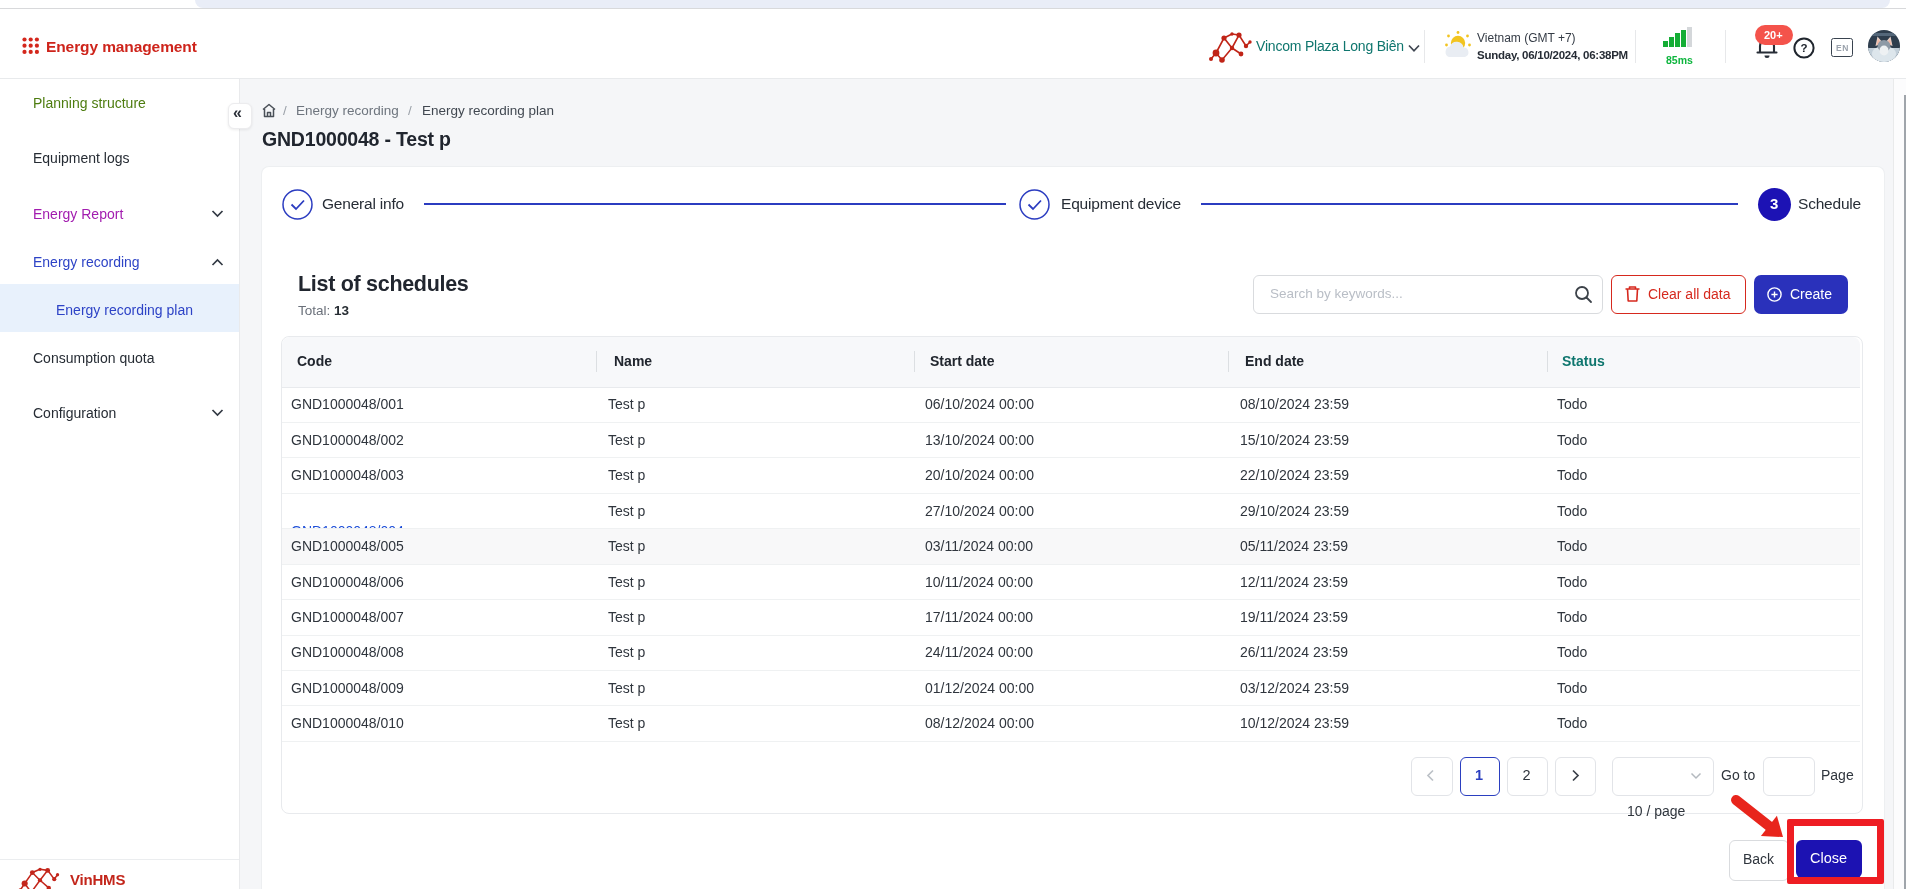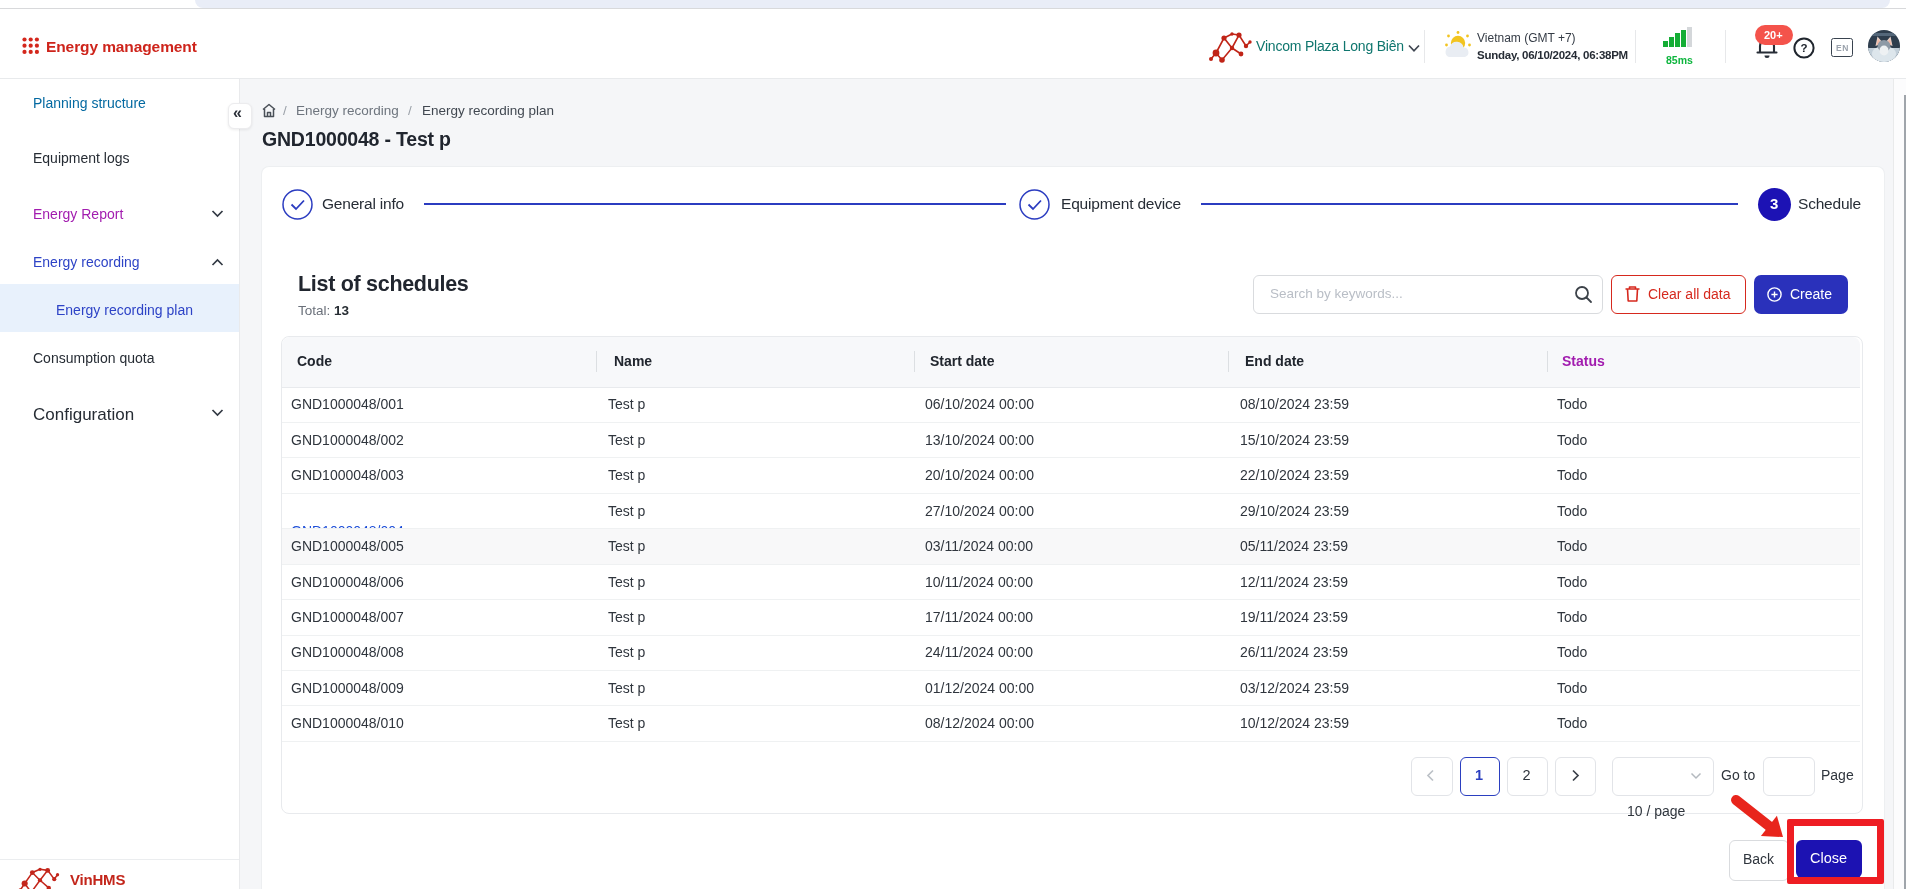--- a/index.html
+++ b/index.html
@@ -119,34 +119,34 @@
       <path d="M7.5 16 L9.5 6.5 L15 13 Z" fill="#e9d2c8"></path>
       <path d="M24.5 16 L22.5 6.5 L17 13 Z" fill="#e9d2c8"></path>
       <path d="M8.5 15 L10 9 L14 13.5 Z" fill="#f2b9a6"></path>
       <path d="M23.5 15 L22 9 L18 13.5 Z" fill="#f2b9a6"></path>
       <ellipse cx="16" cy="16" rx="6.5" ry="6" fill="#8e9aa6"></ellipse>
       <ellipse cx="16" cy="20.5" rx="4.5" ry="5" fill="#eef1f3"></ellipse>
     </g>
   </svg>
 
   <div class="abs" style="left:0;top:79px;width:239px;height:810px;background:#fff;border-right:1px solid #e9eaec;"></div>
-  <div class="txt" style="left:33px;top:94.5px;font-size:14px;color:#0369a1;">Planning structure</div>
+  <div class="txt" style="left:33px;top:94.5px;font-size:14px;color:#4d7c0f;">Planning structure</div>
   <div class="txt" style="left:33px;top:150px;font-size:14px;color:#262c34;">Equipment logs</div>
   <div class="txt" style="left:33px;top:206px;font-size:14px;color:#a21caf;">Energy Report</div>
   <svg class="abs" style="left:211px;top:210px;" width="13" height="8" viewBox="0 0 13 8">
       <path d="M1.5 1 L6.5 6 L11.5 1" stroke="#333a44" stroke-width="1.7" fill="none"></path>
     </svg>
   <div class="txt" style="left:33px;top:254px;font-size:14px;color:#2d43c6;">Energy recording</div>
   <svg class="abs" style="left:211px;top:258px;" width="13" height="8" viewBox="0 0 13 8">
       <path d="M1.5 7 L6.5 2 L11.5 7" stroke="#333a44" stroke-width="1.7" fill="none"></path>
     </svg>
   <div class="abs" style="left:0;top:284px;width:239px;height:48px;background:#e8f1fc;"></div>
   <div class="txt" style="left:56px;top:301.5px;font-size:14px;color:#2d43c6;">Energy recording plan</div>
   <div class="txt" style="left:33px;top:350px;font-size:14px;color:#262c34;">Consumption quota</div>
-  <div class="txt" style="left:33px;top:405px;font-size:17px;color:#262c34;">Configuration</div>
+  <div class="txt" style="left:33px;top:405px;font-size:14px;color:#262c34;">Configuration</div>
   <svg class="abs" style="left:211px;top:409px;" width="13" height="8" viewBox="0 0 13 8">
       <path d="M1.5 1 L6.5 6 L11.5 1" stroke="#333a44" stroke-width="1.7" fill="none"></path>
     </svg>
   <div class="abs" style="left:0;top:859px;width:239px;height:1px;background:#ebedef;"></div>
   <svg class="abs" style="left:18px;top:866px;" width="44" height="23" viewBox="0 0 40 21">
     <g stroke="#c3261b" stroke-width="1.4" fill="none">
       <path d="M6 16 L13 6 L20 13 L27 4 L33 12"></path>
       <path d="M2 22 L6 16 M13 6 L20 3 M20 13 L28 20 M27 4 L20 3 M33 12 L36 8"></path>
       <path d="M6 16 L12 24 M12 24 L20 13 M12 24 L9 29"></path>
     </g>
@@ -223,21 +223,21 @@
     <path d="M7.5 4.4 V10.6 M4.4 7.5 H10.6" stroke="#fff" stroke-width="1.4"></path>
   </svg>
   <div class="txt" style="left:1790px;top:286px;font-size:14px;color:#fff;">Create</div>
 
   <div class="abs" style="left:281px;top:336px;width:1580px;height:476px;border:1px solid #e8eaed;border-radius:8px;background:#fff;"></div>
   <div class="abs" style="left:282px;top:337px;width:1578px;height:50px;background:#f7f8fa;border-radius:8px 8px 0 0;border-bottom:1px solid #e8eaed;"></div>
   <div class="txt" style="left:297px;top:353px;font-size:14px;font-weight:700;color:#21262e;">Code</div>
   <div class="txt" style="left:614px;top:353px;font-size:14px;font-weight:700;color:#21262e;">Name</div>
   <div class="txt" style="left:930px;top:353px;font-size:14px;font-weight:700;color:#21262e;">Start date</div>
   <div class="txt" style="left:1245px;top:353px;font-size:14px;font-weight:700;color:#21262e;text-align:right;">End date</div>
-  <div class="txt" style="left:1562px;top:353px;font-size:14px;font-weight:700;color:#a21caf;">Status</div>
+  <div class="txt" style="left:1562px;top:353px;font-size:14px;font-weight:700;color:#0f766e;">Status</div>
   <div class="abs" style="left:596px;top:351px;width:1px;height:21px;background:#dcdfe2;"></div>
   <div class="abs" style="left:914px;top:351px;width:1px;height:21px;background:#dcdfe2;"></div>
   <div class="abs" style="left:1228px;top:351px;width:1px;height:21px;background:#dcdfe2;"></div>
   <div class="abs" style="left:1547px;top:351px;width:1px;height:21px;background:#dcdfe2;"></div>
 
   <div id="rows">
   <div class="txt" style="left:291px;top:396.2px;font-size:14px;color:#2f353d;">GND1000048/001</div>
   <div class="txt" style="left:608px;top:396.2px;font-size:14px;color:#2f353d;">Test p</div>
   <div class="txt" style="left:925px;top:396.2px;font-size:14px;color:#2f353d;">06/10/2024 00:00</div>
   <div class="txt" style="left:1240px;top:396.2px;font-size:14px;color:#2f353d;">08/10/2024 23:59</div>

